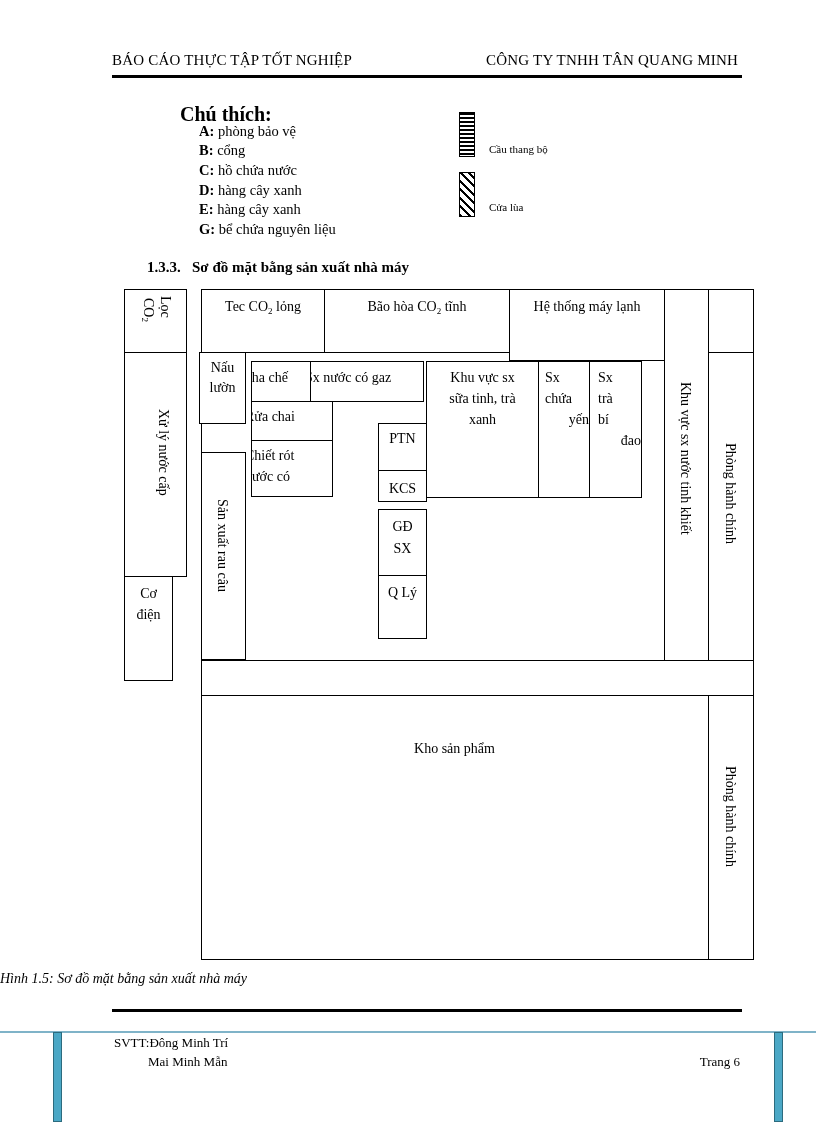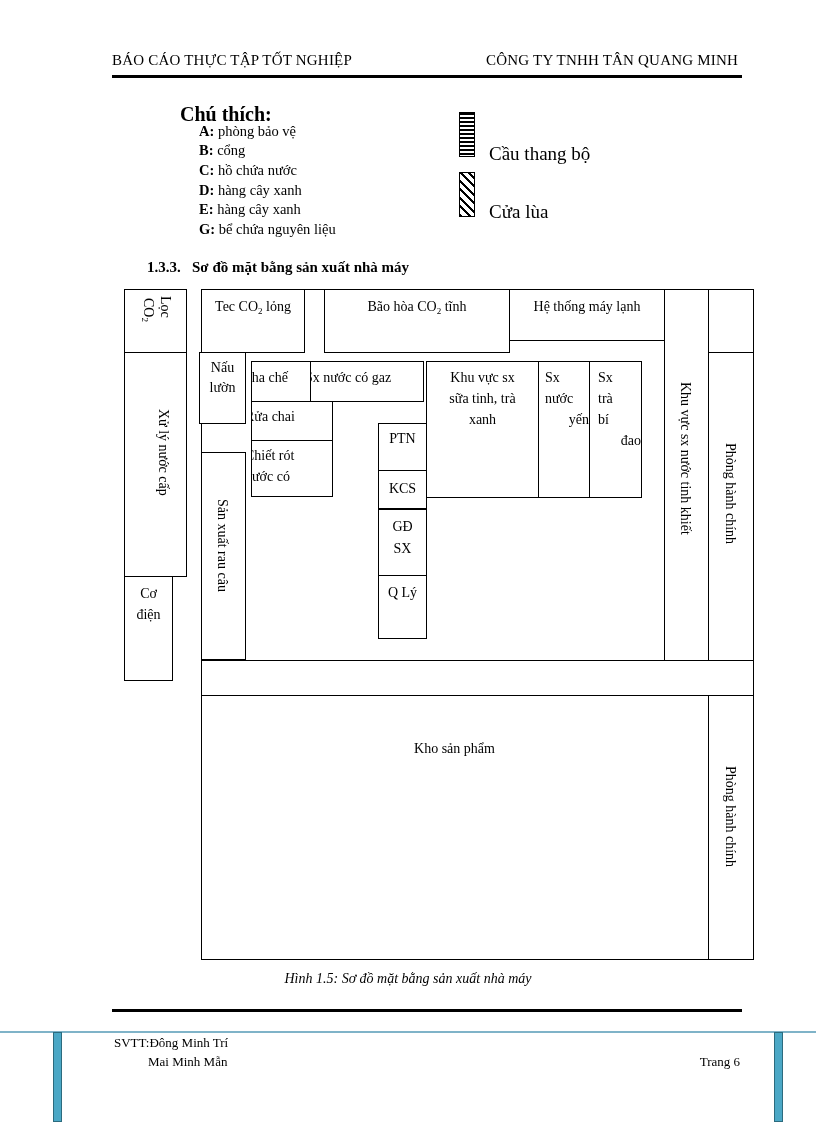--- a/index.html
+++ b/index.html
@@ -12,33 +12,33 @@
   .hdr-rule { left:112px; top:75px; width:630px; height:3px; border-top:2px solid #000; border-bottom:1px solid #000; box-sizing:border-box; }
 
   .legend-title { left:180px; top:103px; font-weight:bold; font-size:20px; }
   .legend-item { left:199px; font-size:14.5px; }
   .legend-item b { font-weight:bold; }
 
   .sym-stairs { left:459px; top:112px; width:16px; height:45px; border:1px solid #000; box-sizing:border-box;
     background:repeating-linear-gradient(to bottom,#000 0 2px,#fff 2px 4px); }
   .sym-fire { left:459px; top:172px; width:16px; height:45px; border:1px solid #000; box-sizing:border-box;
     background:repeating-linear-gradient(45deg,#000 0 2px,#fff 2px 6px); }
-  .sym-label { font-size:19px; }
+  .sym-label { font-size:11px; }
 
   .section-title { left:131px; top:259px; font-weight:bold; font-size:15px;margin-left:16px; }
 
   .box { position:absolute; border:1.5px solid #000; box-sizing:border-box; background:#fff; font-size:14px; }
   .box .t { position:absolute; left:0; right:0; text-align:center; line-height:21px; }
   .vt { position:absolute; writing-mode:vertical-rl; font-size:14px; white-space:nowrap; line-height:16px; }
   .clip { overflow:hidden; }
   sub { font-size:9px; vertical-align:-3px; }
 
   .line { position:absolute; background:#000; }
 
-  .caption { left:0; right:0; top:971px; text-align:center; font-style:italic; font-size:14px; }
+  .caption { left:0; right:0; top:971px; font-style:italic; font-size:14px; }
   .ftr-rule { left:112px; top:1009px; width:630px; height:3px; border-top:2px solid #000; border-bottom:1px solid #000; box-sizing:border-box; }
   .ftr-band { left:0; top:1031px; width:816px; height:2px; background:#7fb3c8; }
   .ftr-bar { top:1032px; width:9px; height:90px; background:#4ba8c6; border:1px solid #2c6b7e; box-sizing:border-box; }
   .ftr-text { font-size:13px; font-family:"Liberation Serif", serif; }
 </style>
 </head>
 <body>
 
 <div class="abs hdr-left">BÁO CÁO THỰC TẬP TỐT NGHIỆP</div>
 <div class="abs hdr-right">CÔNG TY TNHH TÂN QUANG MINH</div>
@@ -68,27 +68,27 @@
   <div class="box" style="left:124px;top:352px;width:63px;height:225px">
     <div class="vt" style="left:30px;top:56px">Xử lý nước cấp</div>
   </div>
   <div class="box" style="left:124px;top:576px;width:49px;height:105px">
     <div class="t" style="top:6px">Cơ</div>
     <div class="t" style="top:27px">điện</div>
   </div>
 
   <div class="box" style="left:201px;top:289px;width:553px;height:406px;border-color:#000"></div>
 
-  <div class="box" style="left:201px;top:289px;width:104px;height:64px">
+  <div class="box" style="left:201px;top:289px;width:124px;height:64px">
     <div class="t" style="top:6px"><span>Tec CO</span><sub>2</sub><span> lỏng</span></div>
   </div>
   <div class="box" style="left:324px;top:289px;width:186px;height:64px">
     <div class="t" style="top:6px"><span>Bão hòa CO</span><sub>2</sub><span> tĩnh</span></div>
   </div>
-  <div class="box" style="left:509px;top:289px;width:156px;height:52px">
+  <div class="box" style="left:509px;top:289px;width:156px;height:72px">
     <div class="t" style="top:6px">Hệ thống máy lạnh</div>
   </div>
 
   <div class="box" style="left:664px;top:289px;width:45px;height:372px">
     <div class="vt" style="left:12px;top:92px">Khu vực sx nước tinh khiết</div>
   </div>
   <div class="box" style="left:708px;top:289px;width:46px;height:64px"></div>
   <div class="box" style="left:708px;top:352px;width:46px;height:309px">
     <div class="vt" style="left:13px;top:90px">Phòng hành chính</div>
   </div>
@@ -112,40 +112,40 @@
     <div class="t" style="top:4px;left:-7px;right:auto;white-space:nowrap">Rửa chai</div>
   </div>
   <div class="box clip" style="left:251px;top:440px;width:82px;height:57px">
     <div class="t" style="top:4px;left:-7px;right:auto;white-space:nowrap;text-align:left">Chiết rót</div>
     <div class="t" style="top:25px;left:-7px;right:auto;white-space:nowrap;text-align:left">nước có</div>
   </div>
 
   <div class="box" style="left:378px;top:423px;width:49px;height:48px">
     <div class="t" style="top:4px">PTN</div>
   </div>
-  <div class="box" style="left:378px;top:470px;width:49px;height:39px">
+  <div class="box" style="left:378px;top:470px;width:49px;height:32px">
     <div class="t" style="top:7px">KCS</div>
   </div>
   <div class="line" style="left:427px;top:491px;width:1px;height:1px"></div>
   <div class="box" style="left:378px;top:509px;width:49px;height:67px">
     <div class="t" style="top:6px">GĐ</div>
     <div class="t" style="top:28px">SX</div>
   </div>
   <div class="box clip" style="left:378px;top:575px;width:49px;height:64px">
     <div class="t" style="top:6px">Q Lý</div>
   </div>
 
   <div class="box" style="left:426px;top:361px;width:113px;height:137px">
     <div class="t" style="top:5px">Khu vực sx</div>
     <div class="t" style="top:26px">sữa tinh, trà</div>
     <div class="t" style="top:47px">xanh</div>
   </div>
   <div class="box clip" style="left:538px;top:361px;width:52px;height:137px">
     <div class="t" style="top:5px;left:6px;text-align:left">Sx</div>
-    <div class="t" style="top:26px;left:6px;text-align:left">nước</div>
+    <div class="t" style="top:26px;left:6px;text-align:left">chứa</div>
     <div class="t" style="top:47px;left:6px;text-align:right">yến</div>
   </div>
   <div class="box" style="left:589px;top:361px;width:53px;height:137px">
     <div class="t" style="top:5px;left:8px;text-align:left">Sx</div>
     <div class="t" style="top:26px;left:8px;text-align:left">trà</div>
     <div class="t" style="top:47px;left:8px;text-align:left">bí</div>
     <div class="t" style="top:68px;left:8px;text-align:right">đao</div>
   </div>
 
   <div class="box" style="left:201px;top:660px;width:553px;height:36px"></div>

